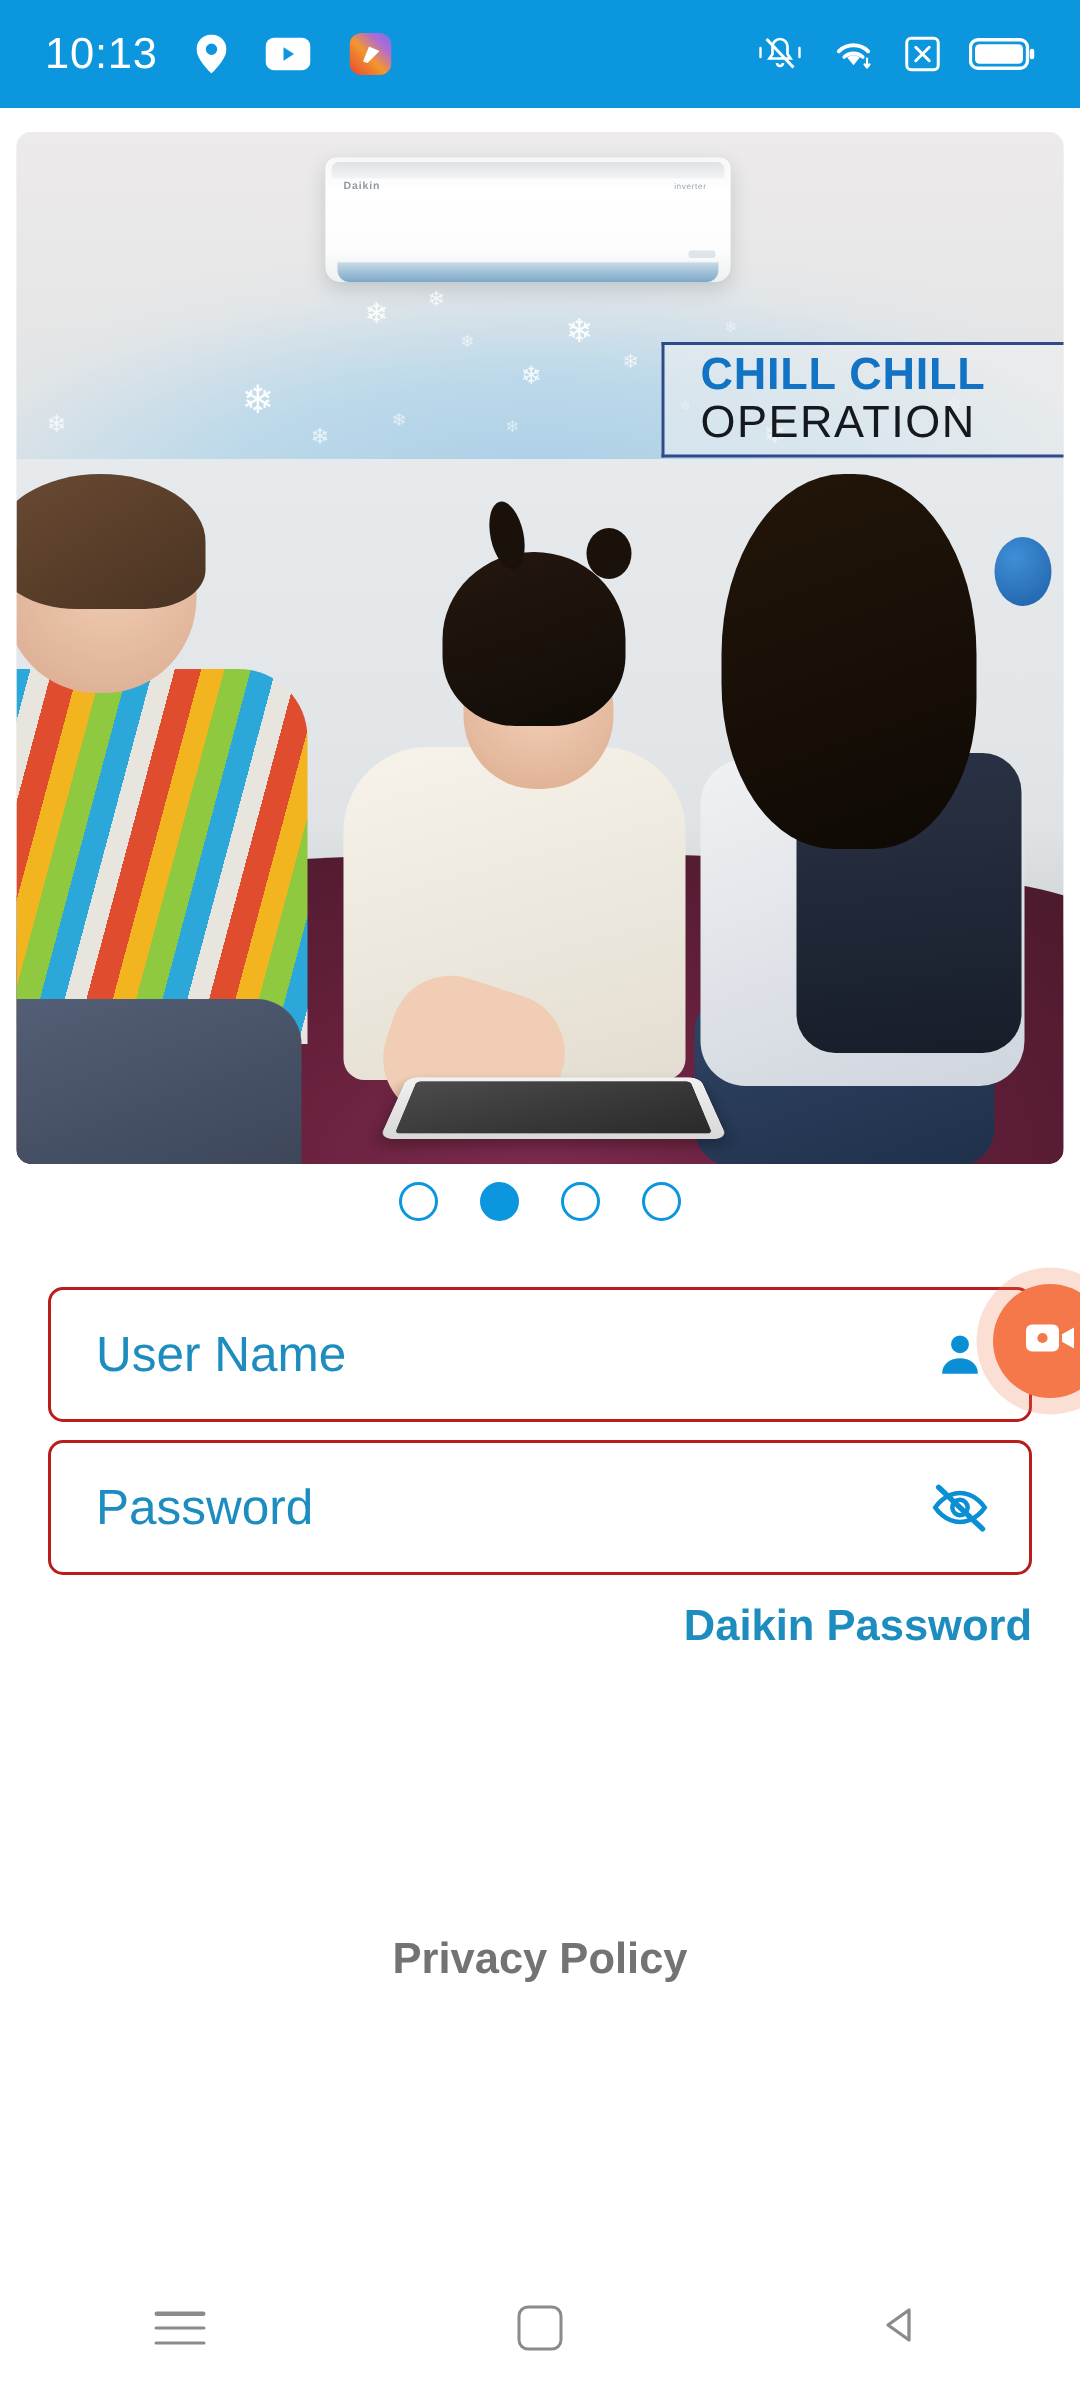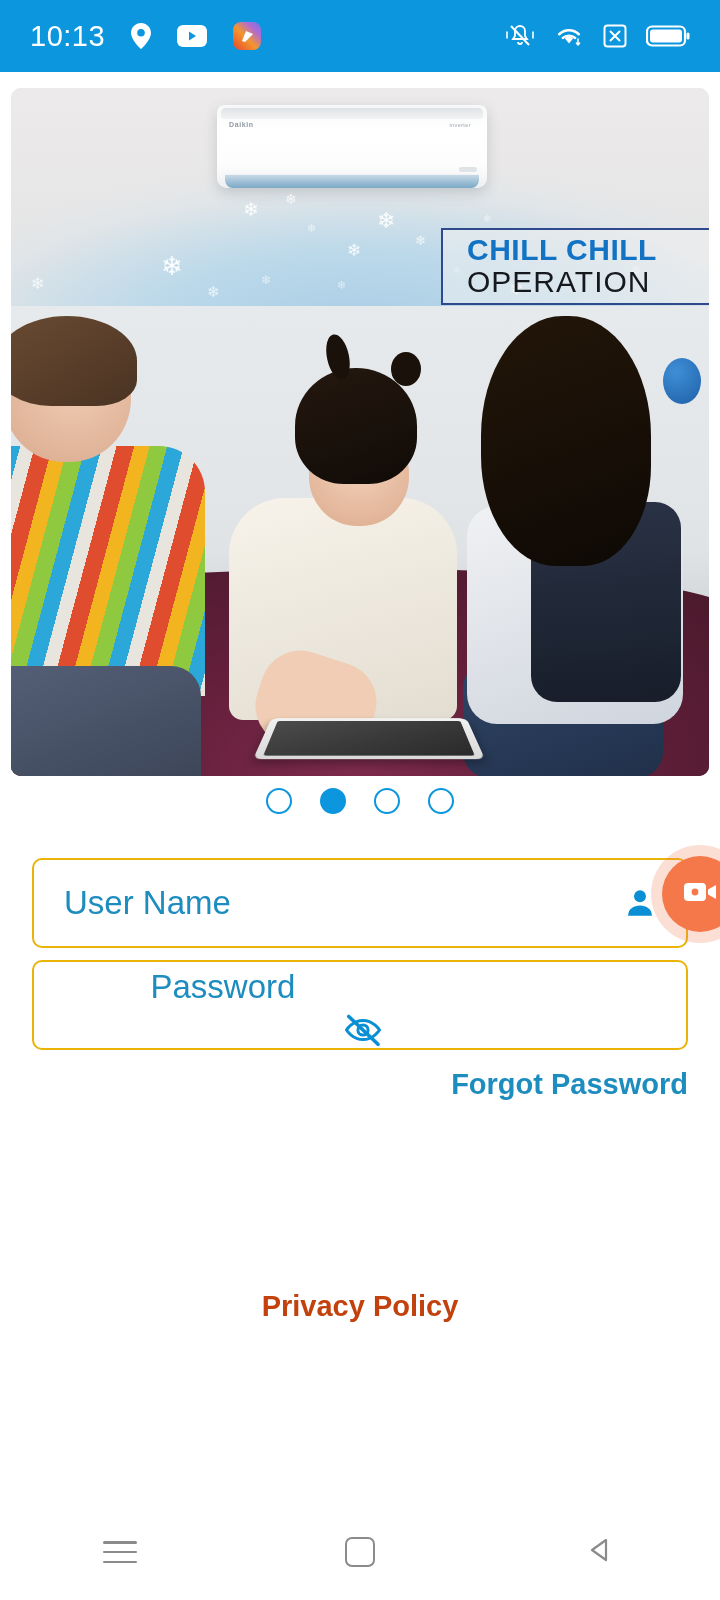--- a/index.html
+++ b/index.html
@@ -119,46 +119,46 @@
   .dots {
     position:absolute; top:788px; left:0; width:720px;
     display:flex; justify-content:center; align-items:center; gap:28px;
   }
   .dot { width:26px; height:26px; border-radius:50%; border:2.5px solid #0b96de; background:transparent; }
   .dot.active { background:#0b96de; border-color:#0b96de; }
 
   
   .field {
     position:absolute; left:32px; width:656px; height:90px;
-    border:2px solid #eab308; border-radius:10px; background:#fff;
+    border:2px solid #b91c1c; border-radius:10px; background:#fff;
     display:flex; align-items:center; padding:0 24px 0 30px;
   }
   #user-field { top:858px; }
-  #pass-field { top:960px;flex-direction:column; }
+  #pass-field { top:960px; }
   .field-input {
     flex:1; border:none; outline:none; background:transparent;
     font-family:"Liberation Sans", sans-serif;
     font-size:33px; color:#1d8cbf;
   }
   .field-input::placeholder { color:#1d8cbf; opacity:1; }
   .field-icon { width:44px; display:flex; justify-content:center; align-items:center; }
 
   .forgot {
     position:absolute; top:1068px; left:0; width:688px;
     text-align:right; font-size:29px; color:#1d8cbf; font-weight:700;
   }
   .login-btn {
     position:absolute; top:1152px; left:32px; width:642px; height:62px;
     background:#0b96de; border:none; border-radius:34px;
     color:#fff; font-size:30px; font-weight:700; letter-spacing:0.8px;
     font-family:"Liberation Sans", sans-serif; cursor:pointer;
   }
   .privacy {
     position:absolute; top:1290px; left:0; width:720px; text-align:center;
-    font-size:29px; color:#c2410c; font-weight:700;
+    font-size:29px; color:#737373; font-weight:700;
   }
 
   
   .float-rec {
     position:absolute; top:856px; left:662px; width:76px; height:76px;
     border-radius:50%; background:#f4784a;
     box-shadow:0 0 0 11px rgba(244,120,74,0.24);
     display:flex; align-items:center; justify-content:center;
   }
 
@@ -324,21 +324,21 @@
     <input class="field-input" type="password" placeholder="Password" style="">
     <span class="field-icon">
       <svg width="40" height="36" viewBox="0 0 26 24">
         <path d="M2 12s4-6.4 11-6.4S24 12 24 12s-4 6.4-11 6.4S2 12 2 12z" fill="none" stroke="#0b8fd4" stroke-width="2"></path>
         <circle cx="13" cy="12" r="3.4" fill="none" stroke="#0b8fd4" stroke-width="2"></circle>
         <line x1="3.5" y1="3" x2="23" y2="21.5" stroke="#0b8fd4" stroke-width="2.4" stroke-linecap="round"></line>
       </svg>
     </span>
   </div>
 
-  <div class="forgot">Forgot Password</div>
+  <div class="forgot">Daikin Password</div>
 
 
   <div class="privacy">Privacy Policy</div>
 
   <div class="float-rec">
     <span>
       <svg width="34" height="24" viewBox="0 0 34 24">
         <rect x="1" y="3" width="22" height="18" rx="4" fill="#fff"></rect>
         <circle cx="12" cy="12" r="3.4" fill="#f4784a"></circle>
         <path d="M25 9.5L33 5v14l-8-4.5z" fill="#fff"></path>

